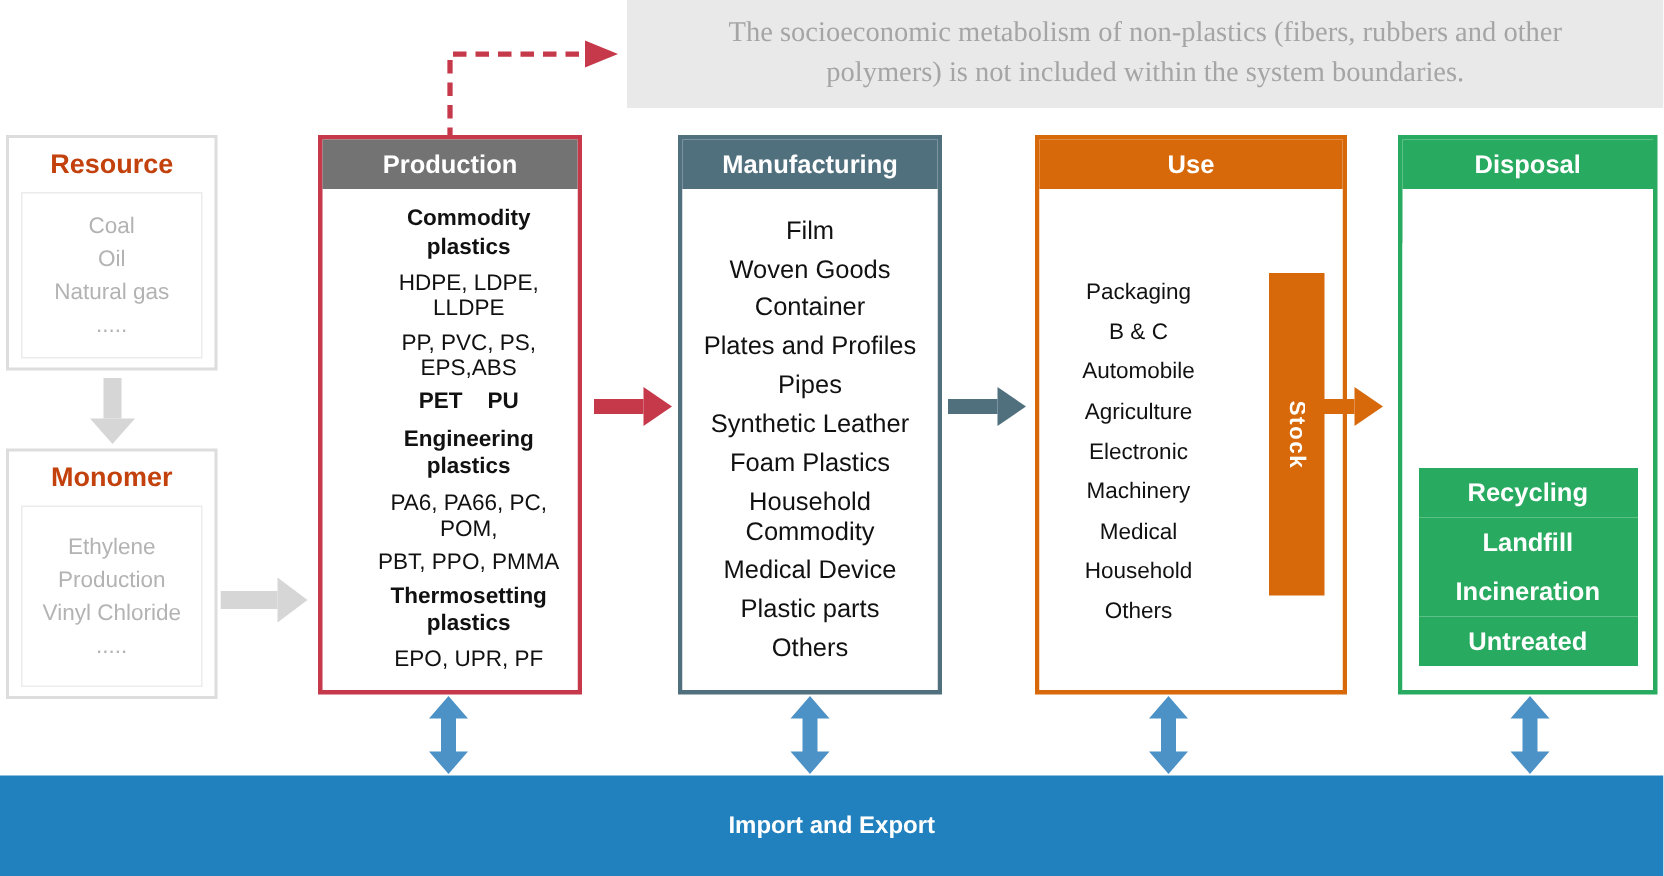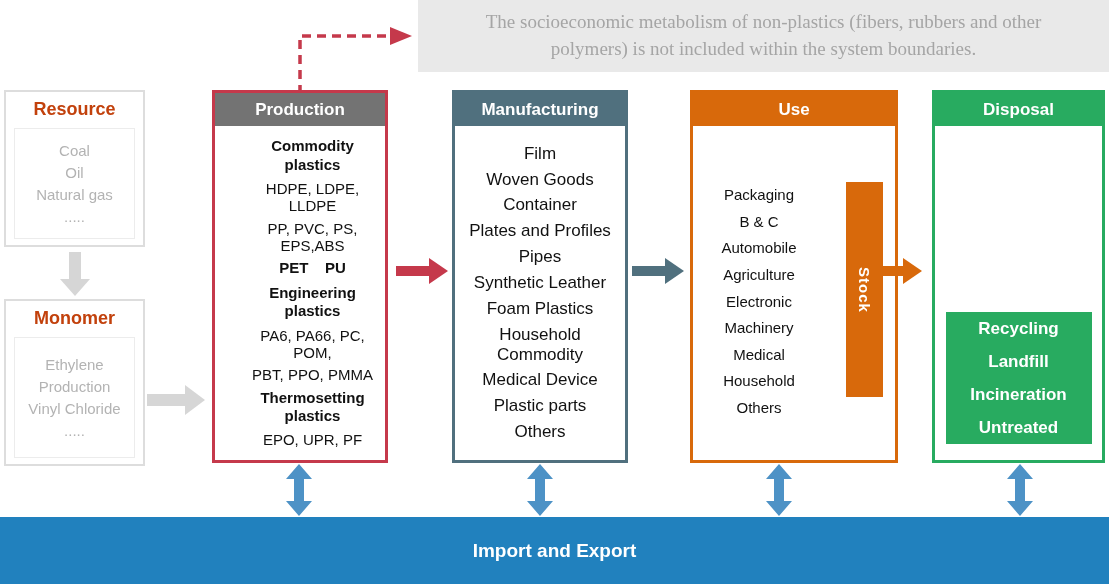--- a/index.html
+++ b/index.html
@@ -54,21 +54,21 @@
   .disp-body { display:flex; flex-direction:column; justify-content:flex-end; align-items:center; padding:16px 0;margin-top:36px; }
   .disp-btn { width:146px; height:33px; background:#28AB60; color:#fff; font-weight:bold; font-size:17px;
               display:flex; align-items:center; justify-content:center; }
 
   
   .abs { position:absolute; }
 
   
   .footer-bar { position:absolute; left:0; top:517px; width:1109px; height:67px; background:#2181BE;
                 display:flex; align-items:center; justify-content:center;
-                color:#fff; font-weight:bold; font-size:19px; }
+                color:#fff; font-weight:bold; font-size:16px; }
 </style>
 </head>
 <body>
 
 <div class="canvas">
 
   <div class="note">
     <span>The socioeconomic metabolism of non-plastics (fibers, rubbers and other polymers) is not included within the system boundaries.</span>
   </div>
 

